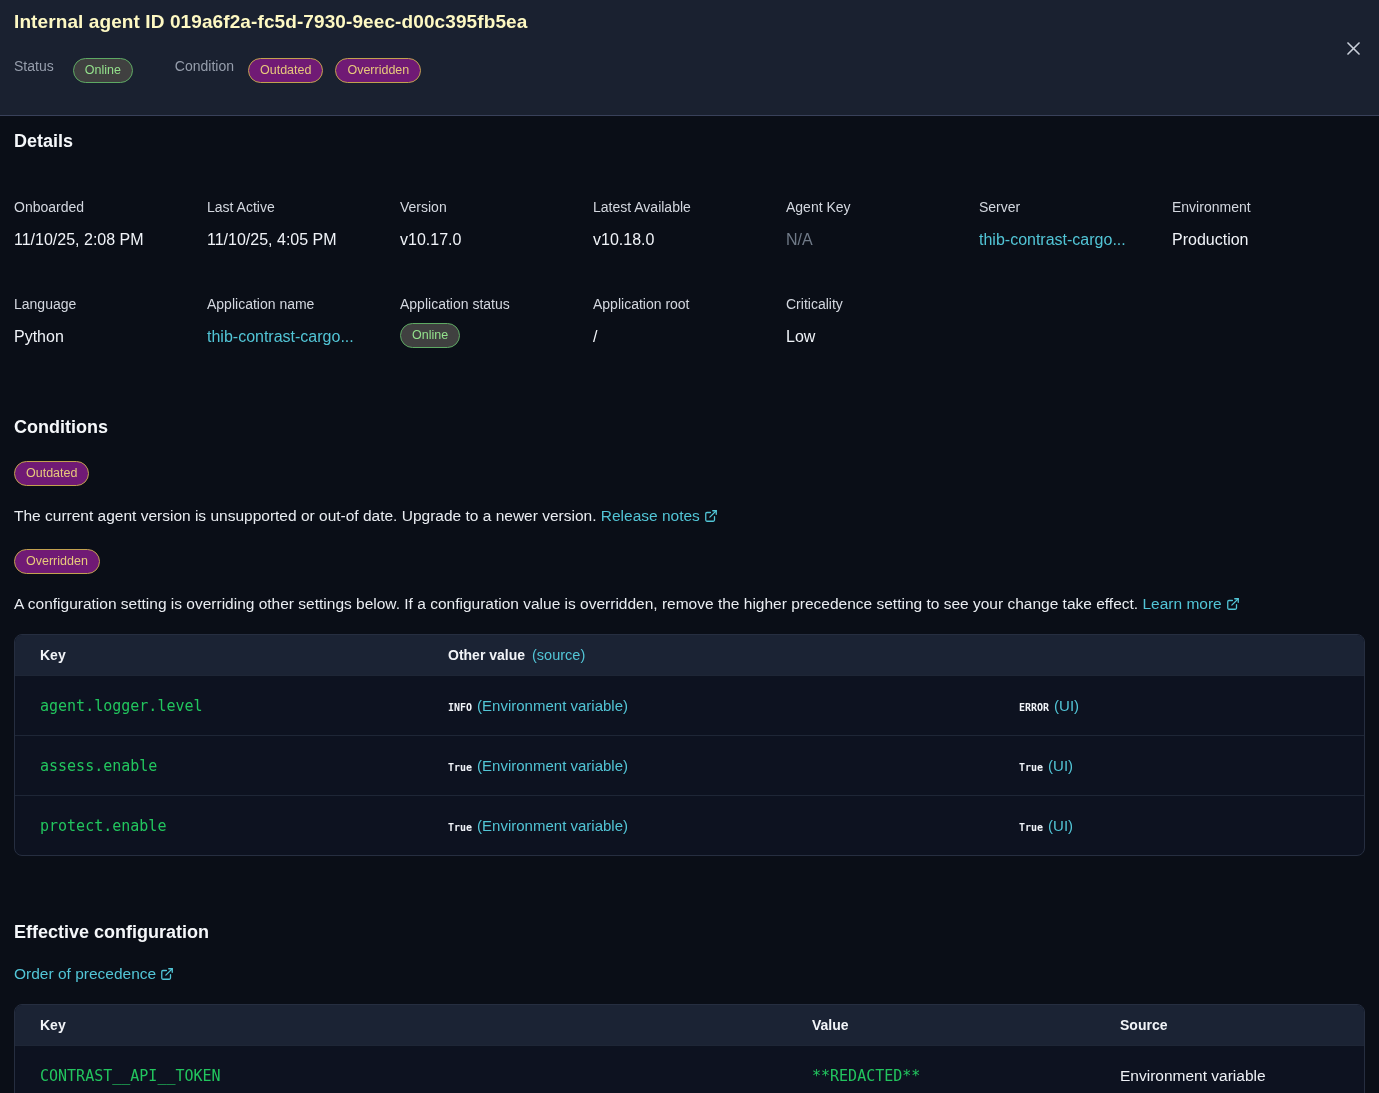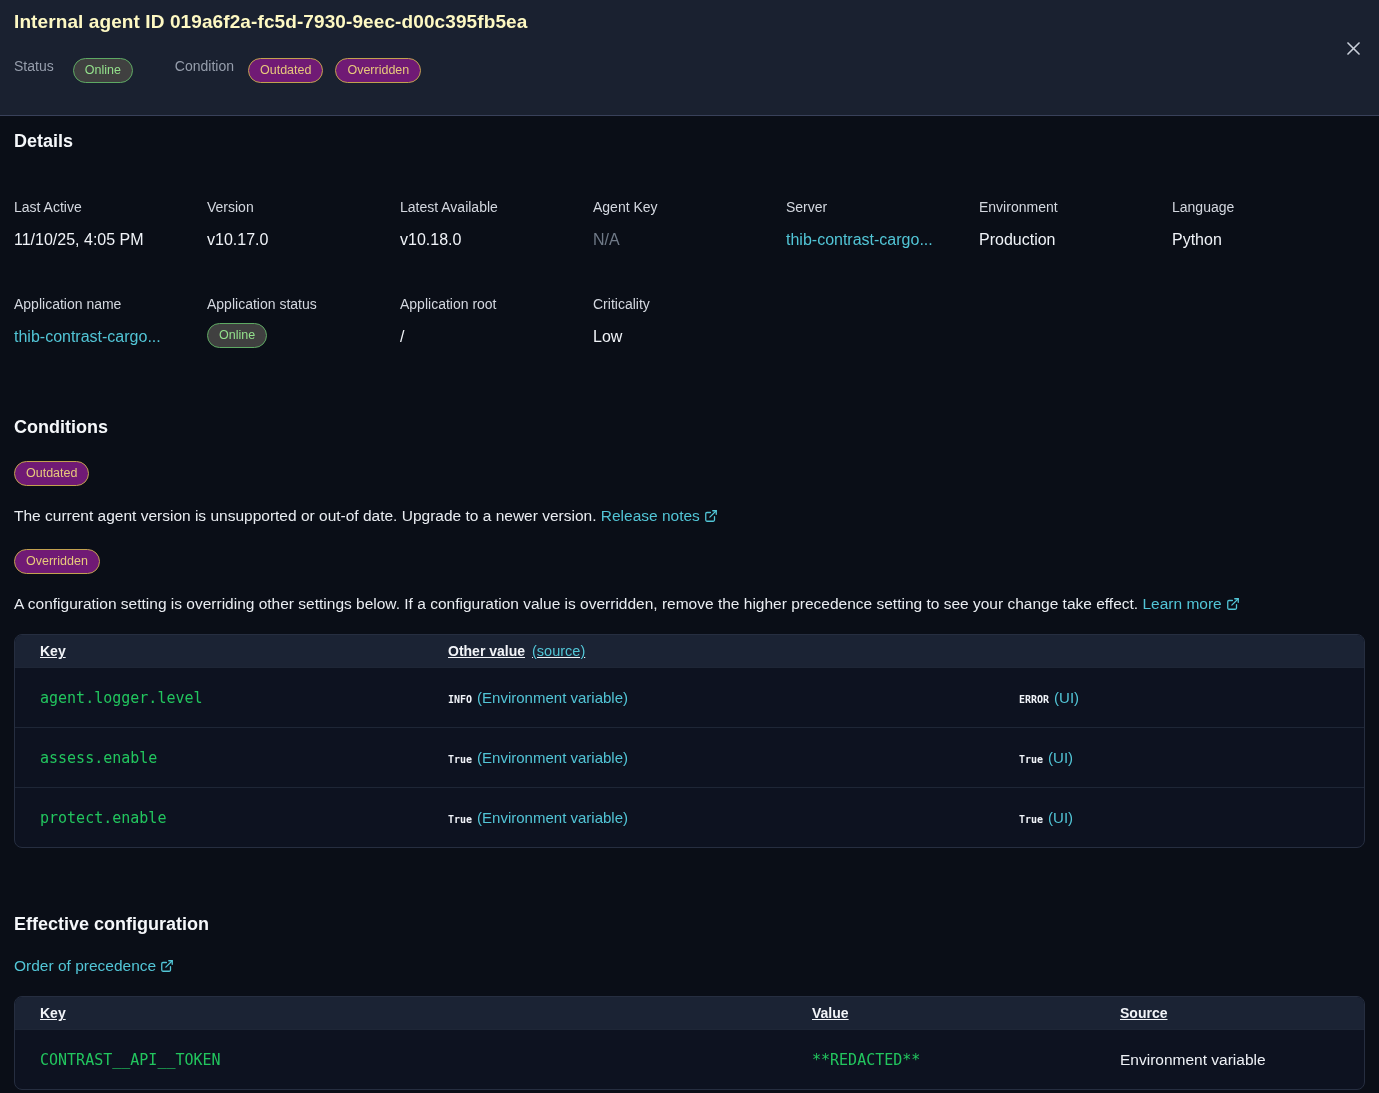--- a/index.html
+++ b/index.html
@@ -108,25 +108,24 @@
   }
   .t-row {
     display: grid;
     align-items: center;
     padding: 0 25px;
   }
   .cols-override { grid-template-columns: 408px 571px 1fr; }
   .cols-effective { grid-template-columns: 772px 308px 1fr; }
   .t-head {
     background: var(--table-header-bg, #1b2334);
-    height: 32px;
+    height: 40px;
     font-size: 14px;
     font-weight: 700;
     color: #f2f4f8;
-    text-decoration: underline;
   }
   .t-head .src { font-weight: 400; margin-left: 7px; font-size: 14.5px; }
   .t-body-row {
     height: 60px;
     border-top: 1px solid #1e2636;
   }
   .mono {
     font-family: "DejaVu Sans Mono", "Liberation Mono", monospace;
     font-size: 15px;
     color: #22c55e;
@@ -167,20 +166,24 @@
     <span class="badge badge-gold gap-badge">Overridden</span>
   </div>
 </header>
 
 <div class="content">
 
   <section>
     <h2 class="section-heading details-heading">Details</h2>
     <div class="details-grid">
       <div>
+        <div class="field-label">Onboarded</div>
+        <div class="field-value">11/10/25, 2:08 PM</div>
+      </div>
+      <div>
         <div class="field-label">Last Active</div>
         <div class="field-value">11/10/25, 4:05 PM</div>
       </div>
       <div>
         <div class="field-label">Version</div>
         <div class="field-value">v10.17.0</div>
       </div>
       <div>
         <div class="field-label">Latest Available</div>
         <div class="field-value">v10.18.0</div>

